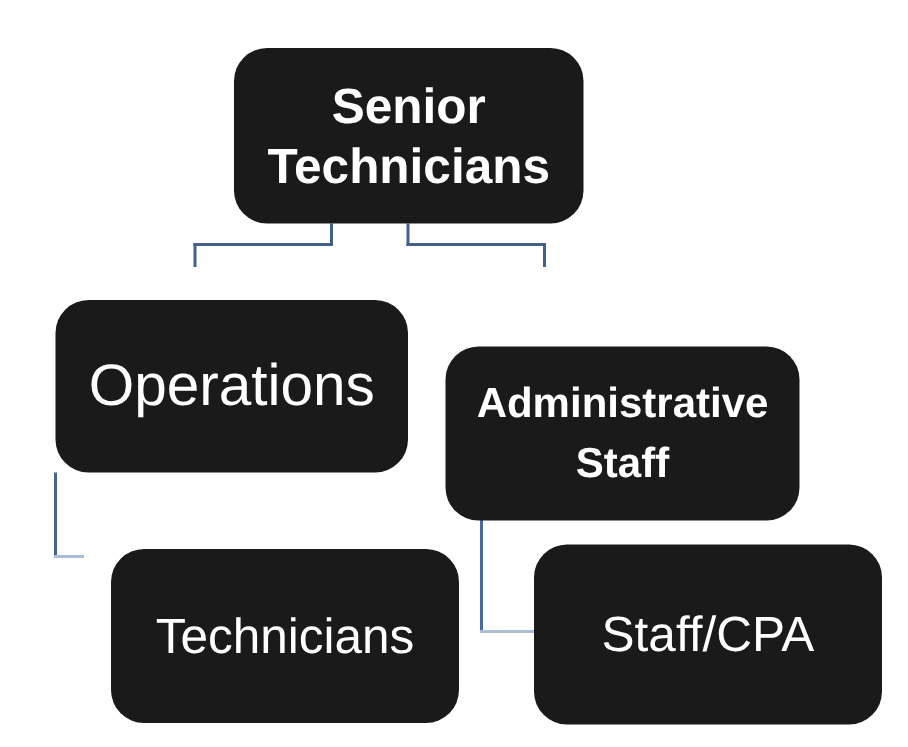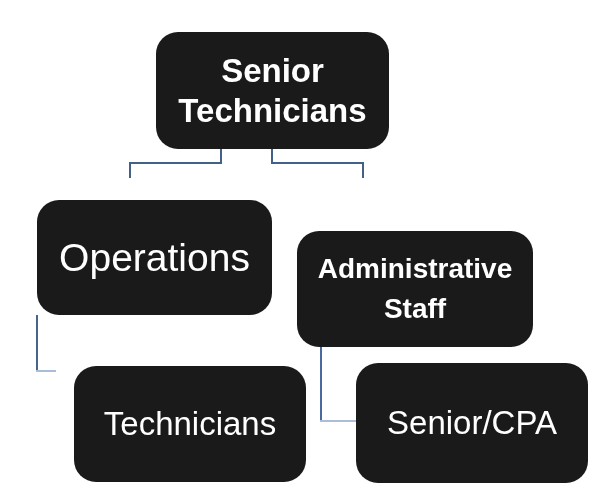--- a/index.html
+++ b/index.html
@@ -68,16 +68,16 @@
   <div class="node bold n-administrative" style="left: 297px; top: 199px; width: 236px; height: 116px; margin-top: 32px;">
     <div class="line">Administrative</div>
     <div class="line">Staff</div>
   </div>
 
   <div class="node n-technicians" style="left: 74px; top: 366px; width: 232px; height: 116px;">
     <div class="line">Technicians</div>
   </div>
 
   <div class="node n-legal" style="left: 356px; top: 363px; width: 232px; height: 120px;">
-    <div class="line">Senior/CPA</div>
+    <div class="line">Staff/CPA</div>
   </div>
 
 </div>
 
 </body></html>

